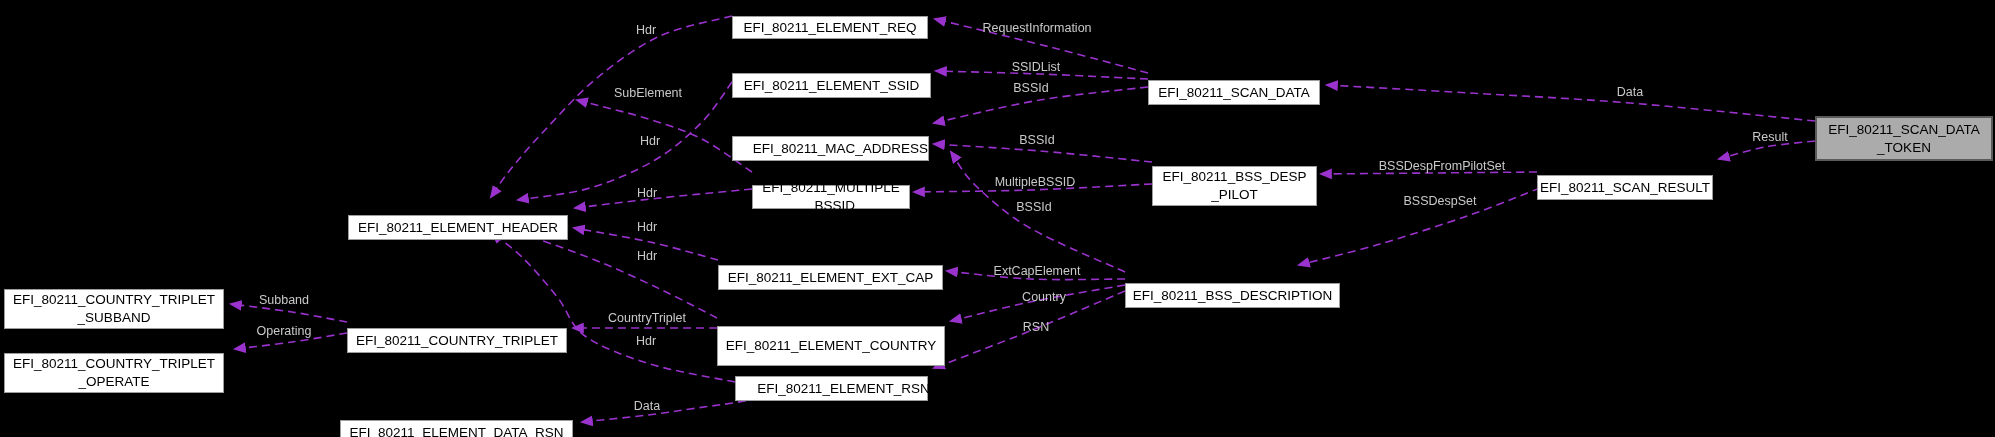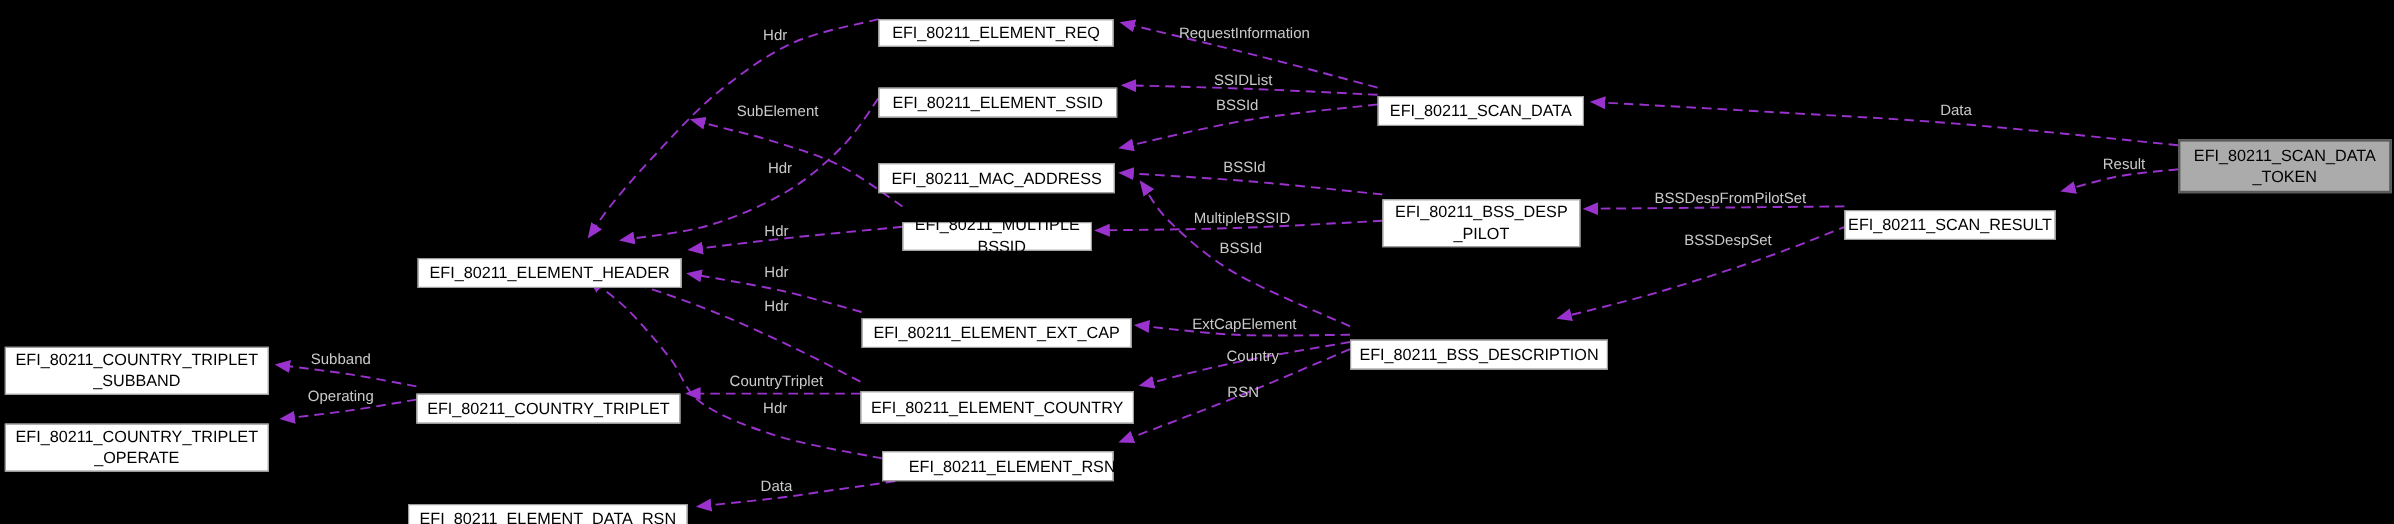--- a/index.html
+++ b/index.html
@@ -114,38 +114,38 @@
       <path d="M1815,141 C1806.6666666666667,142 1781,144 1765,147 C1749,150 1726.6666666666667,157 1719,159" class="edge" stroke="#9a32cd" marker-end="url(#arrow)"></path>
       <text x="1770" y="140.5" class="edge-label" fill="#c9c9c9">Result</text>
     </svg>
   <div id="node-layer">
       <div class="node" style="left: 732px; top: 3px; width: 196px; height: 23px;">
         <span>EFI_80211_ELEMENT_REQ</span>
       </div>
       <div class="node" style="left: 732px; top: 60px; width: 199px; height: 25px;">
         <span>EFI_80211_ELEMENT_SSID</span>
       </div>
-      <div class="node" style="left: 732px; top: 123px; width: 197px; height: 25px;">
+      <div class="node" style="left: 732px; top: 123px; width: 197px; height: 25px; align-items: flex-end;">
         <span>EFI_80211_MAC_ADDRESS</span>
       </div>
       <div class="node" style="left: 752px; top: 172px; width: 158px; height: 24px;">
         <span>EFI_80211_MULTIPLE</span>
         <span>_BSSID</span>
       </div>
       <div class="node" style="left: 348px; top: 202px; width: 220px; height: 25px;">
         <span>EFI_80211_ELEMENT_HEADER</span>
       </div>
       <div class="node" style="left: 718px; top: 252px; width: 225px; height: 25px;">
         <span>EFI_80211_ELEMENT_EXT_CAP</span>
       </div>
       <div class="node" style="left: 4px; top: 276px; width: 220px; height: 40px;">
         <span>EFI_80211_COUNTRY_TRIPLET</span>
         <span>_SUBBAND</span>
       </div>
-      <div class="node" style="left: 717px; top: 313px; width: 228px; height: 27px;">
+      <div class="node" style="left: 717px; top: 313px; width: 228px; height: 40px;">
         <span>EFI_80211_ELEMENT_COUNTRY</span>
       </div>
       <div class="node" style="left: 347px; top: 315px; width: 220px; height: 25px;">
         <span>EFI_80211_COUNTRY_TRIPLET</span>
       </div>
       <div class="node" style="left: 4px; top: 340px; width: 220px; height: 40px;">
         <span>EFI_80211_COUNTRY_TRIPLET</span>
         <span>_OPERATE</span>
       </div>
       <div class="node" style="left: 735px; top: 363px; width: 193px; height: 25px; padding-left: 24px;">

